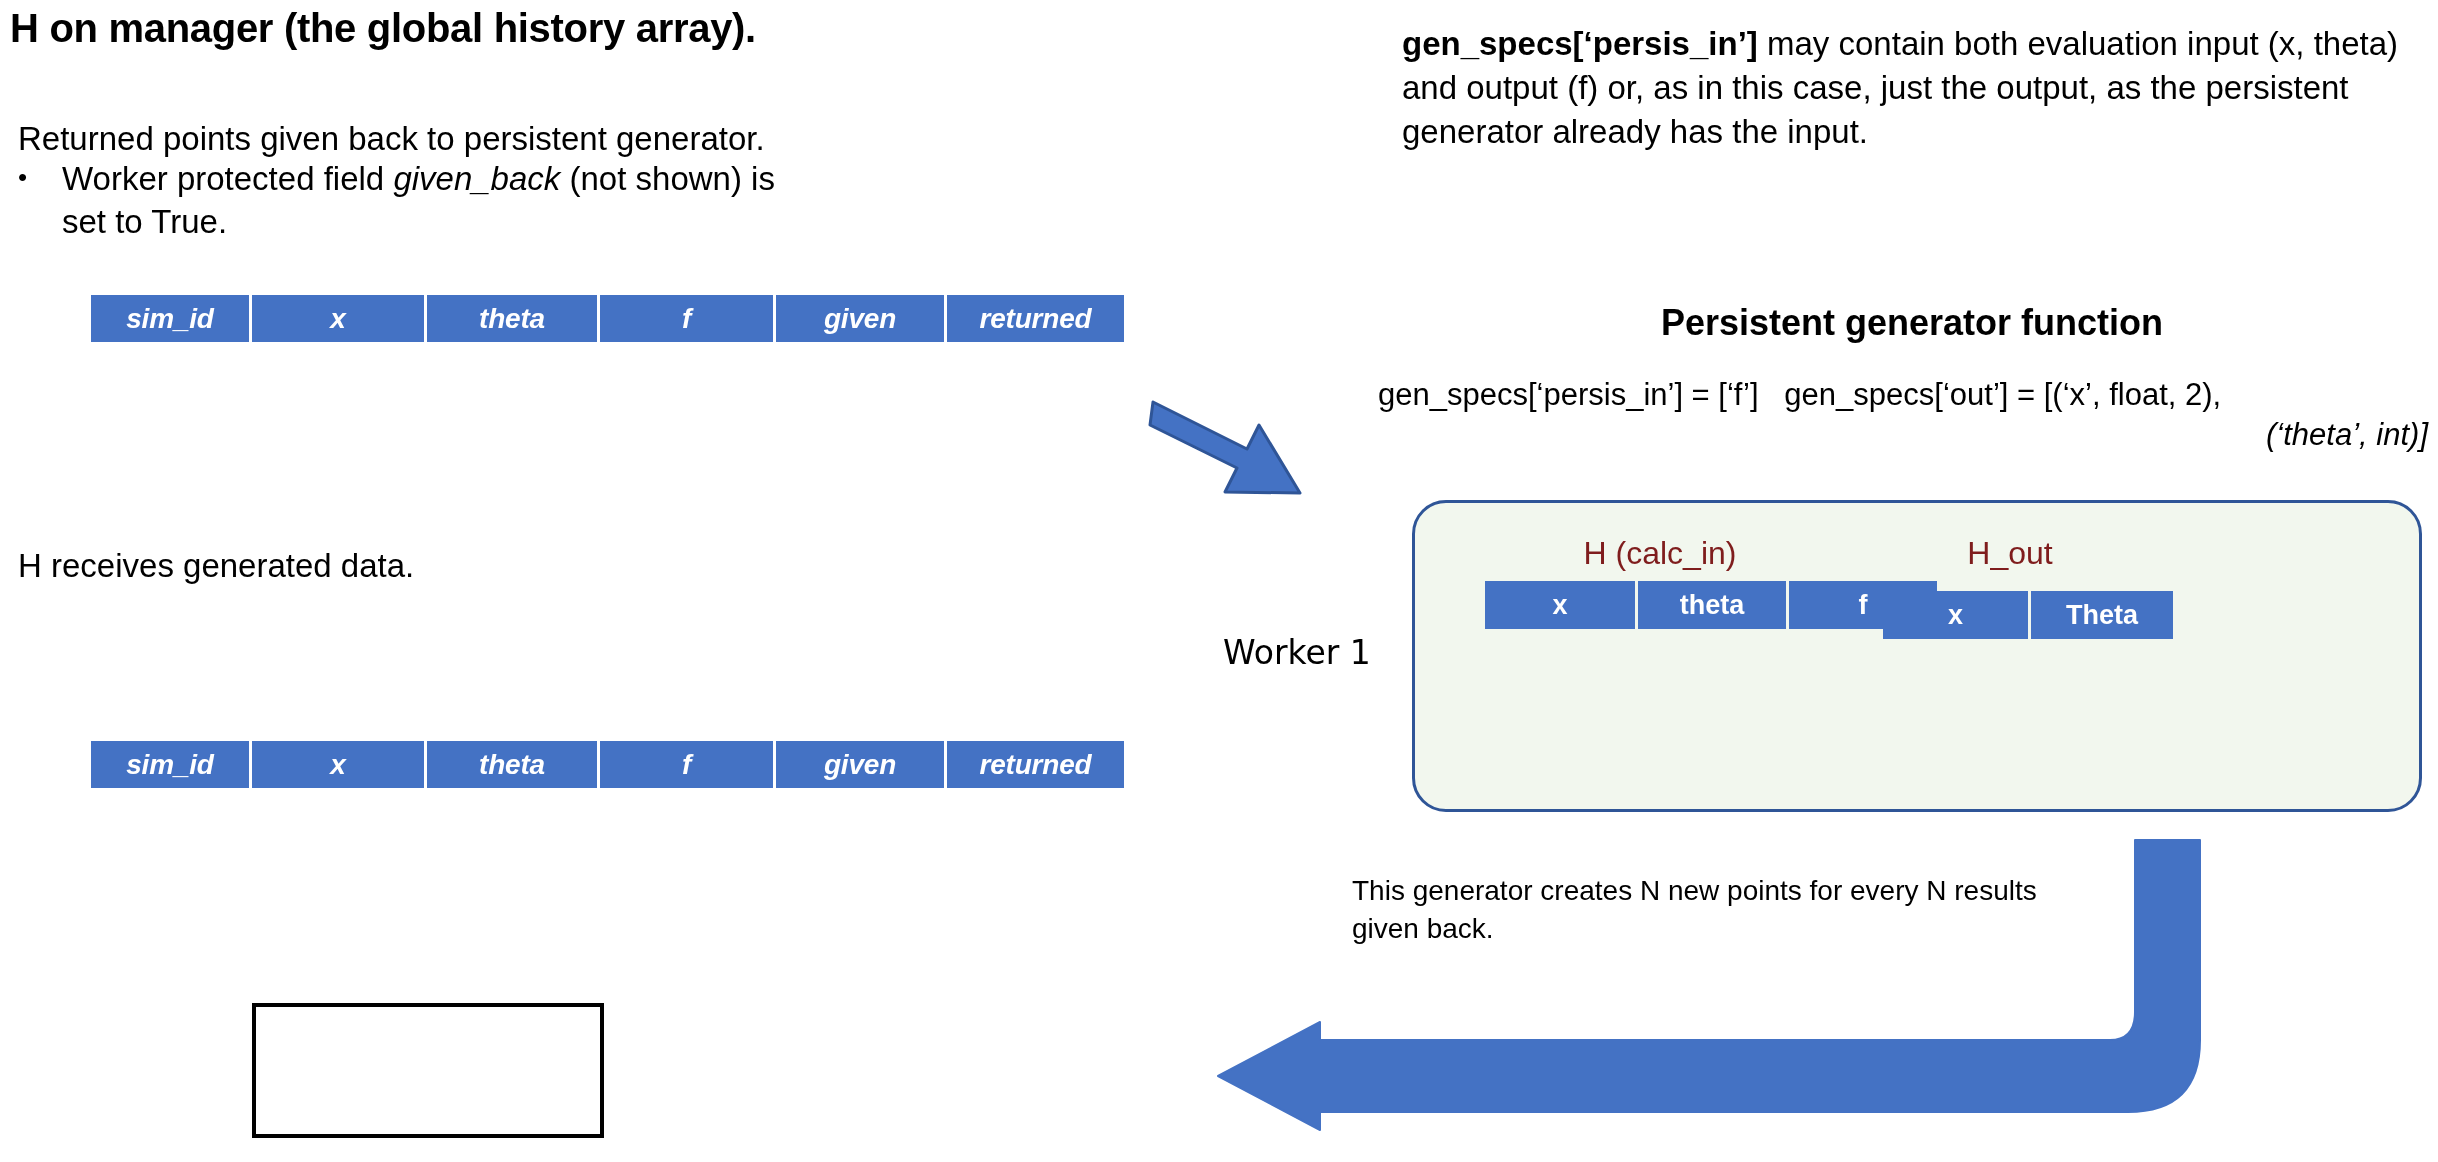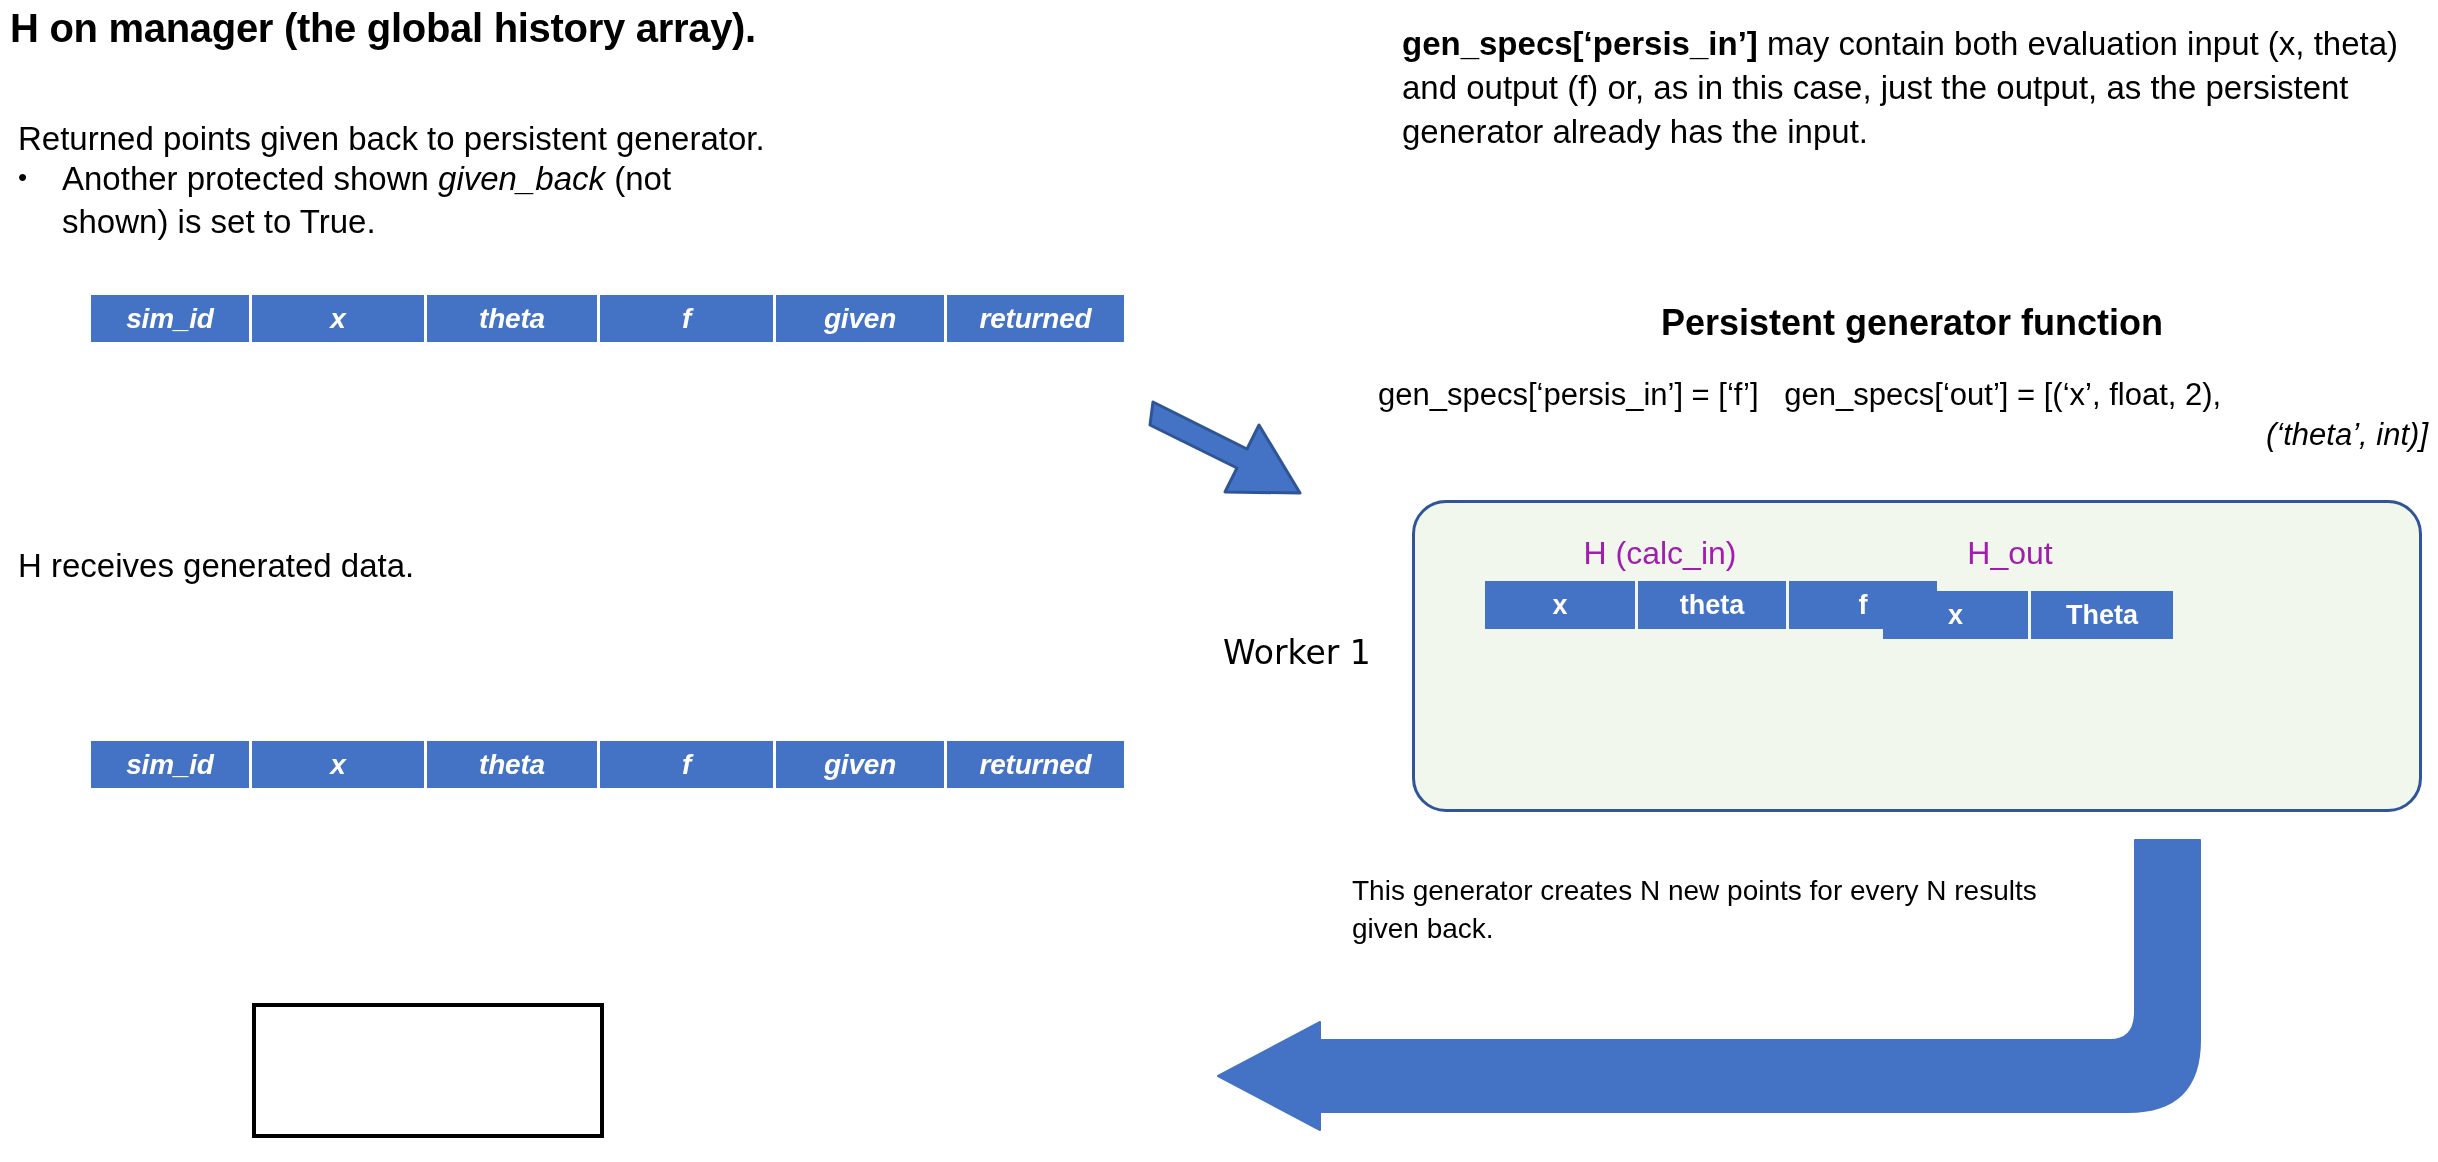--- a/index.html
+++ b/index.html
@@ -150,21 +150,21 @@
   #worker-label {
     left: 1223px; top: 632px;
     font-size: 33px;
     font-family: "DejaVu Sans", sans-serif;
   }
 
   .sub-caption {
     position: absolute;
     font-size: 32px;
     text-align: center;
-    color: #a21caf;
+    color: #7f1d1d;
   }
   #cap-calc-in { left: 1485px; top: 535px; width: 350px; }
   #cap-h-out   { left: 1860px; top: 535px; width: 300px; }
 
   table.subtab {
     position: absolute;
     border-collapse: separate;
     border-spacing: 3px;
     table-layout: fixed;
     font-size: 27px;
@@ -203,21 +203,21 @@
 <body>
 
 <div id="slide">
 
   <div class="txt cond" id="title">H on manager (the global history array).</div>
 
   <div class="txt cond" id="lead-line">Returned  points given back to persistent generator.</div>
 
   <div class="txt cond" id="bullet-row">
     <span class="bullet-dot">•</span>
-    <span class="bullet-body"><span>Another protected shown </span><span class="ital">given_back</span><span> (not shown) is set to True.</span></span>
+    <span class="bullet-body"><span>Worker protected field </span><span class="ital">given_back</span><span> (not shown) is set to True.</span></span>
   </div>
 
   <table class="htab cond" id="table-returned">
     <colgroup>
       <col class="col-sim">
         <col class="col-x">
         <col class="col-th">
       <col class="col-f">
         <col class="col-g">
         <col class="col-r">

